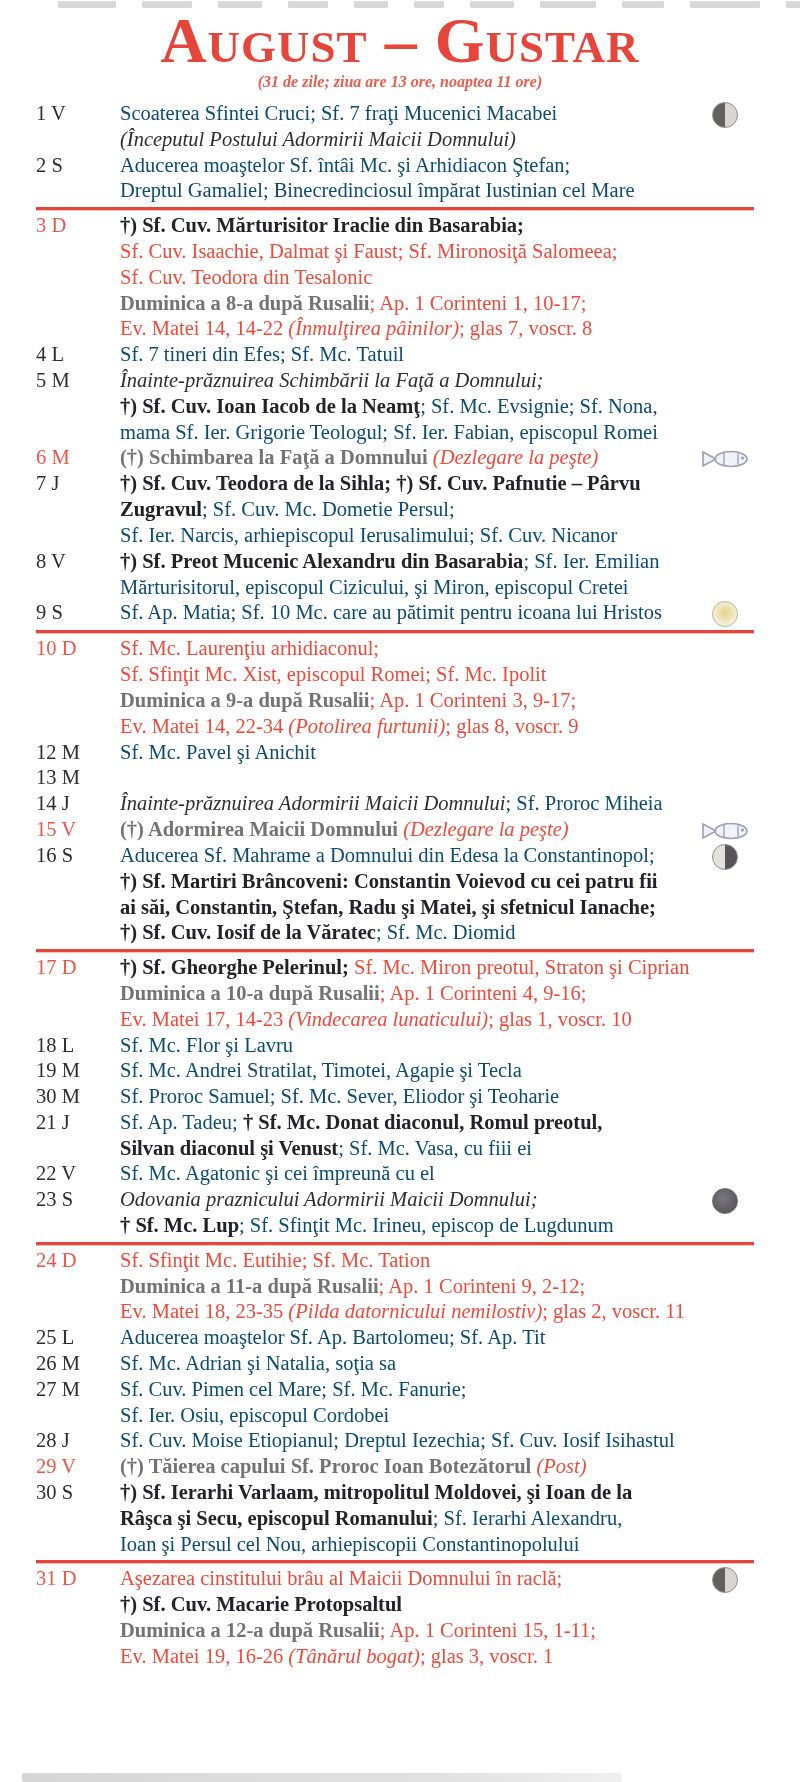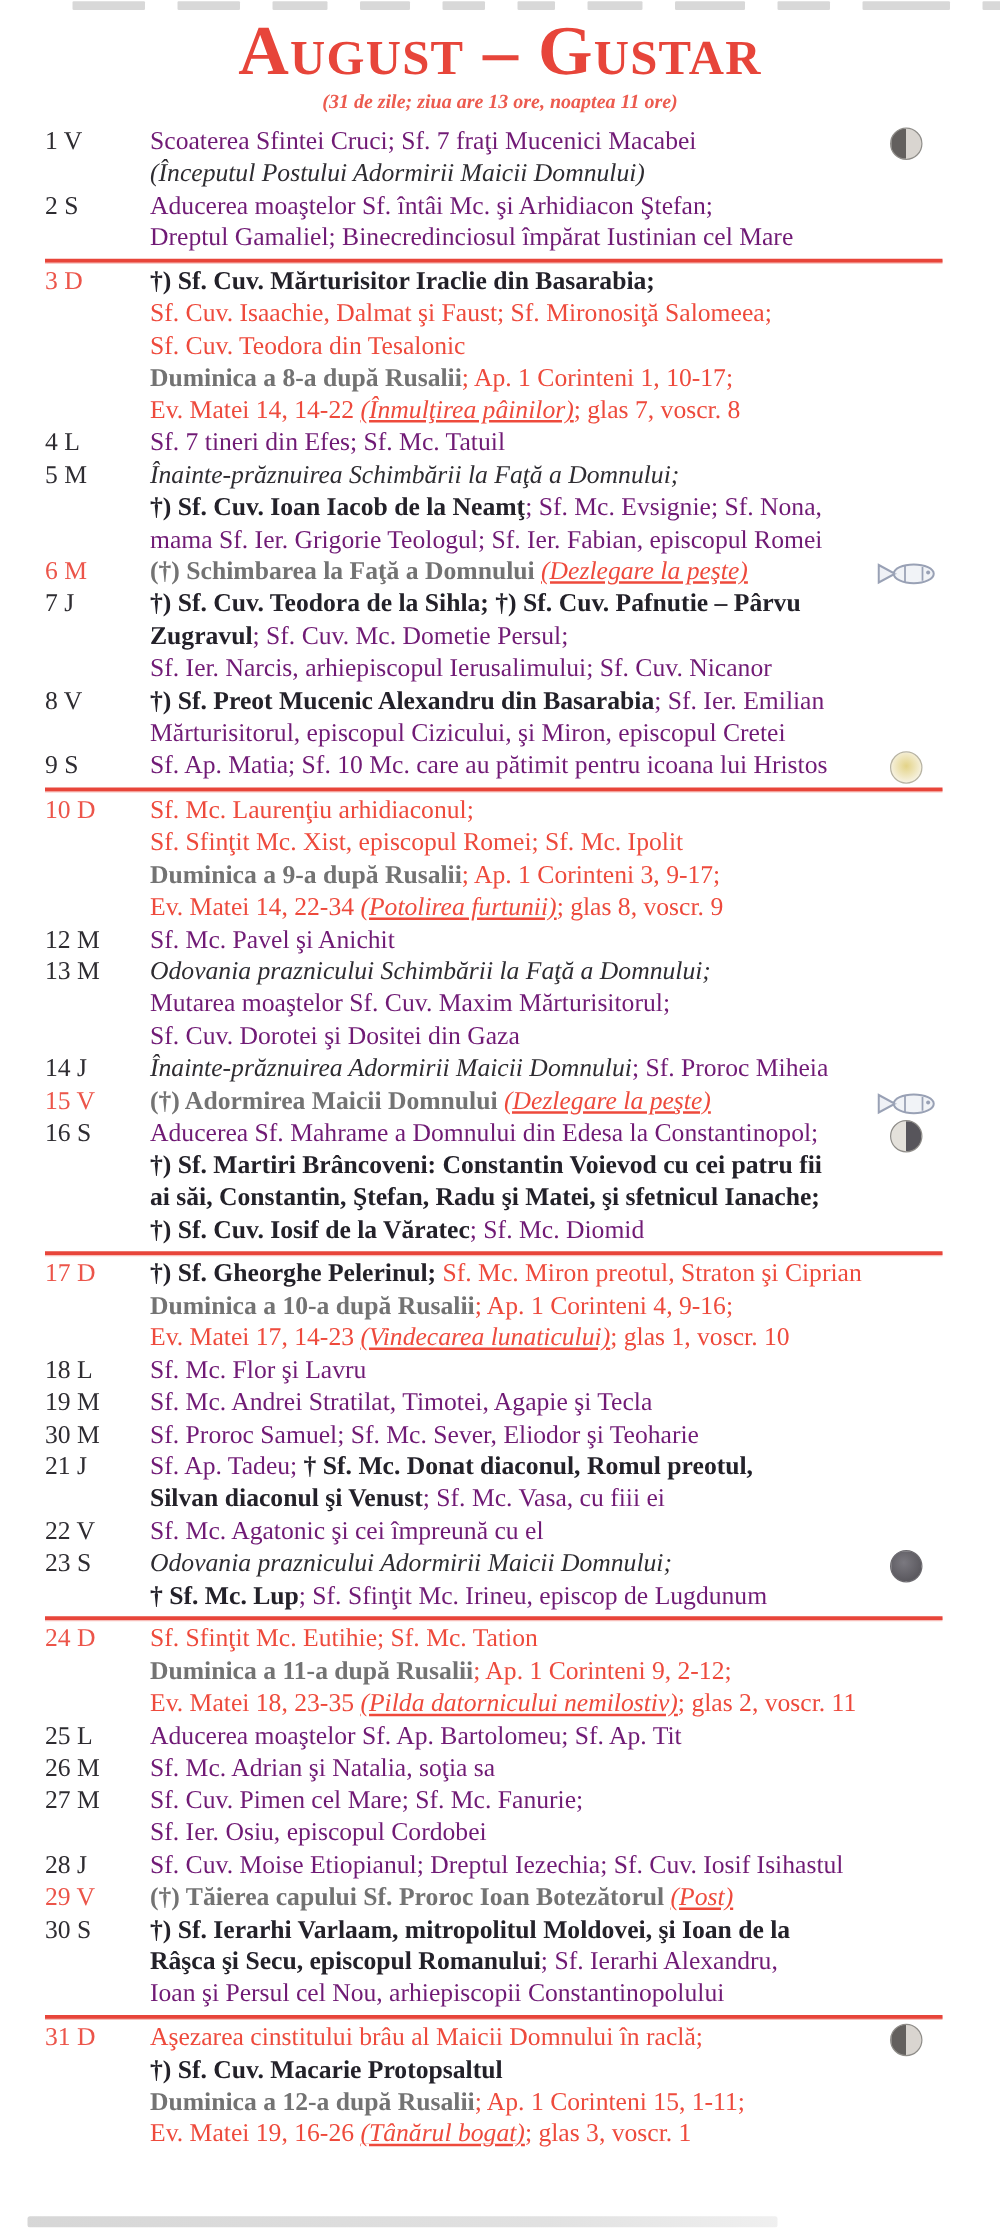--- a/index.html
+++ b/index.html
@@ -9,41 +9,41 @@
   }
   .page{position:absolute;inset:0;}
   
   .top-artifacts{position:absolute;top:1px;left:58px;right:6px;display:flex;gap:26px;}
   .top-artifacts .dash{height:7px;background:#cecece;opacity:.8;border-radius:1px;flex:none;}
   .bottom-artifact{position:absolute;bottom:0;left:22px;width:600px;height:9px;
     background:linear-gradient(90deg,#d2d2d2,#dedede 70%,#eee);border-radius:2px;opacity:.9;}
   
   .header{ text-align:center; padding-top:12px;}
   .title{
-    font-variant:small-caps; font-weight:700; font-size:56px; line-height:58px;
+    font-variant:small-caps; font-weight:700; font-size:64px; line-height:58px;
     color:#e7453a; letter-spacing:1px; margin:0;
   }
   .subtitle{
     color:#ec5b4f; font-style:italic; font-size:16px; line-height:20px; margin-top:2px;
     font-weight:600;
   }
   
   .entries{ margin-top:9px; padding:0 44px 0 36px; }
   .entry{ display:grid; grid-template-columns:84px 1fr; }
   .day{
     font-size:20.5px; line-height:25.8px; color:#2e2c31; white-space:nowrap;
   }
   .day.red{ color:#ec554a; }
   .line{ font-size:20.5px; line-height:25.8px; white-space:nowrap; position:relative; }
-  .seg.r { color:#701a75;text-align:right; }
+  .seg.r { color:#0c4a6e;text-align:right; }
   .seg.b { color:#232129; font-weight:700; }
   .seg.i { color:#2e2c31; font-style:italic; }
   .seg.rr{ color:#ee4a3c; }
   .seg.rb{ color:#737373; font-weight:700; }
-  .seg.ri{ color:#ee4a3c; font-style:italic;text-decoration:underline; }
+  .seg.ri{ color:#ee4a3c; font-style:italic; }
   .red-rule{ height:3px; background:#e8453a; margin:3px 2px 3px 0; box-shadow:0 1px 0 rgba(232,69,58,.35); }
   
   .icon{ float:right; }
   .icon.moon{ width:26px;height:26px;border-radius:50%;margin:1px 18px 0 10px; box-sizing:border-box;}
   .icon.moon-left-dark{ background:linear-gradient(90deg,#63605e 50%, #d9d5d0 50%); border:1px solid #8f8d89;}
   .icon.moon-right-dark{ background:linear-gradient(90deg,#e4e1db 50%, #57555b 50%); border:1px solid #8f8d89;}
   .icon.moon-full{ background:radial-gradient(circle at 50% 45%, #e3d387 0%, #eee4b8 40%, #f7f3e4 75%); border:1.5px solid #b7b3a2;}
   .icon.moon-new{ background:radial-gradient(circle at 42% 38%, #7b7980, #59575d 75%); border:1px solid #6d6b70;}
   .icon.fish{ width:52px; height:24px; margin:2px 4px 0 10px; }
   .icon.fish svg{ display:block; }
@@ -158,25 +158,20 @@
         </div>
       </div>
       <div class="entry">
         <div class="day">12 M</div>
         <div class="content">
           <div class="line"><span class="seg r">Sf. Mc. Pavel şi Anichit</span></div>
         </div>
       </div>
       <div class="entry">
         <div class="day">13 M</div>
-        <div class="content">
-          <div class="line"><span class="seg i">Odovania praznicului Schimbării la Faţă a Domnului;</span></div>
-          <div class="line"><span class="seg r">Mutarea moaştelor Sf. Cuv. Maxim Mărturisitorul;</span></div>
-          <div class="line"><span class="seg r">Sf. Cuv. Dorotei şi Dositei din Gaza</span></div>
-        </div>
       </div>
       <div class="entry">
         <div class="day">14 J</div>
         <div class="content">
           <div class="line"><span class="seg i">Înainte-prăznuirea Adormirii Maicii Domnului</span><span class="seg r">; Sf. Proroc Miheia</span></div>
         </div>
       </div>
       <div class="entry">
         <div class="day red">15 V</div>
         <div class="content">

